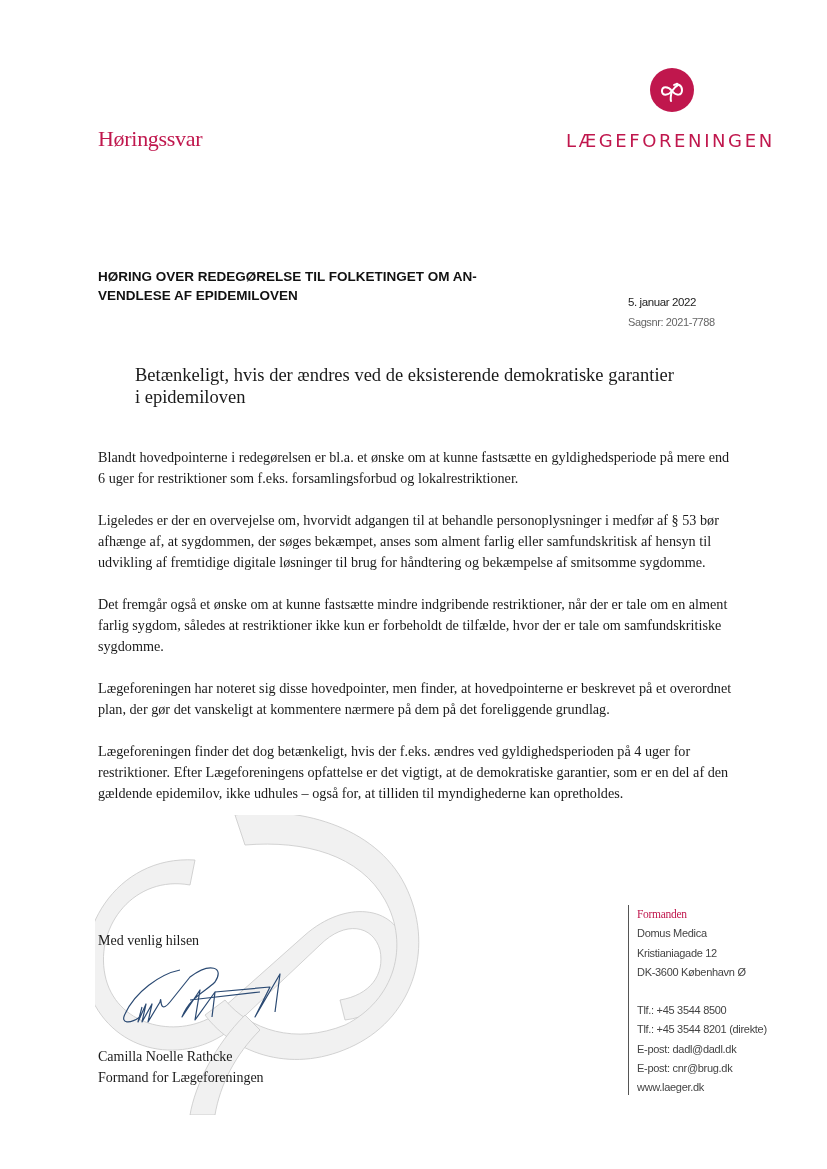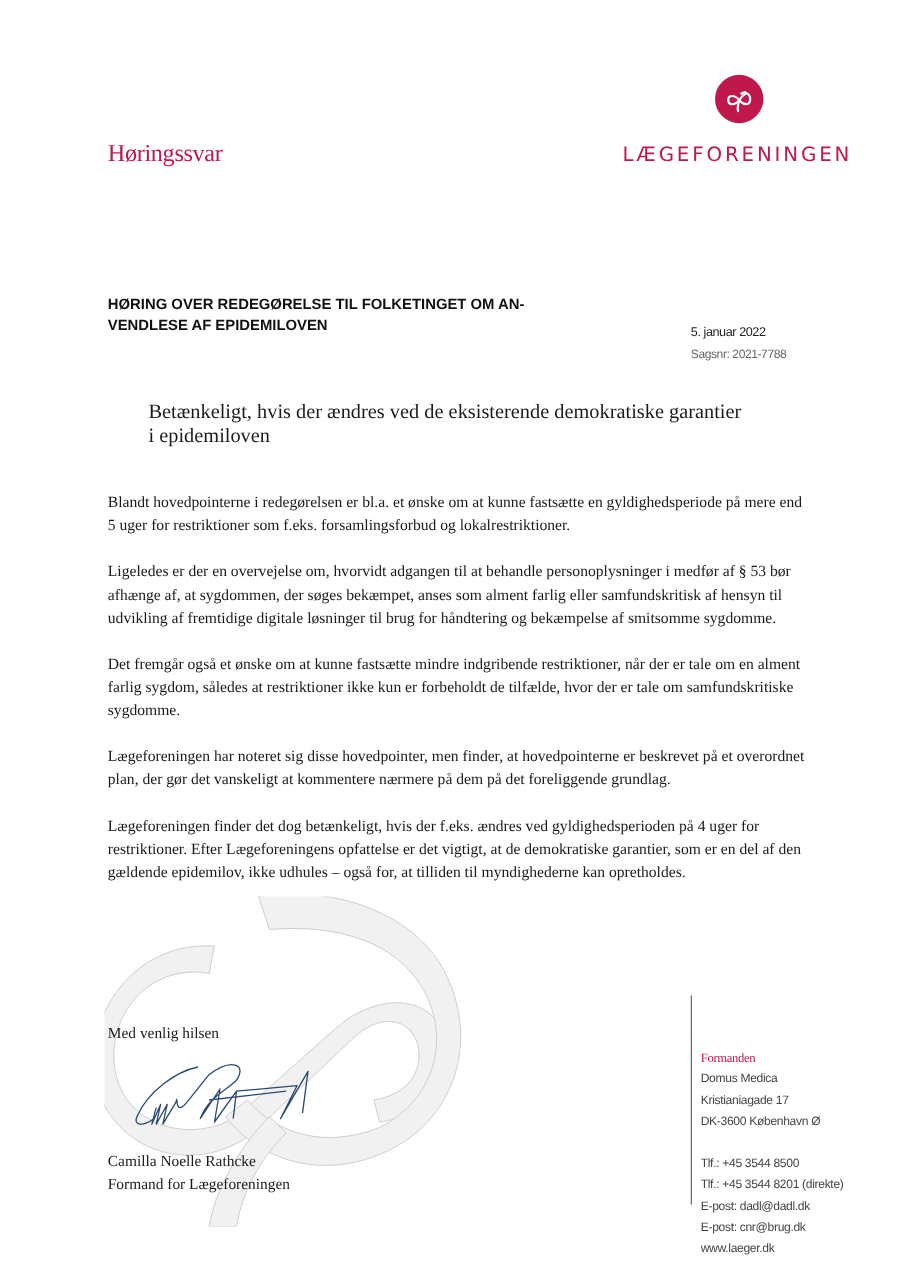--- a/index.html
+++ b/index.html
@@ -32,21 +32,21 @@
   .body-text p { margin: 0 0 21px 0; }
 
   .greeting { left: 98px; top: 933px; font-family: "Liberation Serif", serif; font-size: 14px; z-index: 1; }
   .signature { left: 120px; top: 962px; width: 180px; height: 70px; z-index: 1; }
   .signer-name { left: 98px; top: 1049px; font-family: "Liberation Serif", serif; font-size: 14px; z-index: 1; }
   .signer-title { left: 98px; top: 1070px; font-family: "Liberation Serif", serif; font-size: 14px; z-index: 1; }
 
   .contact { left: 628px; top: 905px; border-left: 1px solid #555; padding-left: 8px;
              font-family: "Liberation Sans", sans-serif; font-size: 11px; line-height: 19.3px;
              color: #444; letter-spacing: -0.3px; height: 190px; }
-  .contact .role { color: #c0174d; font-family: "Liberation Serif", serif; font-size: 11.5px; margin-top: 48px; }
+  .contact .role { color: #c0174d; font-family: "Liberation Serif", serif; font-size: 11.5px; }
   .contact .gap { height: 19px; }
 </style>
 </head>
 <body>
 
 <svg class="watermark" viewBox="0 0 360 300">
   <g fill="#f1f1f1" stroke="#c8c8c8" stroke-width="0.8">
     <path d="M95 70 C40 60 0 110 10 160 C20 210 80 225 120 200 L210 120 C250 85 300 90 310 130 C320 170 290 200 250 205 L245 185 C275 180 290 160 285 135 C278 110 250 105 225 130 L135 215 C90 250 20 240 -5 180 C-25 120 20 40 100 45 Z"></path>
     <path d="M140 0 C200 -10 280 10 310 70 C340 130 320 200 260 230 C200 260 140 240 110 200 L130 185 C155 215 200 230 250 210 C300 185 315 130 290 85 C265 40 210 25 150 30 Z"></path>
     <path d="M150 200 C120 230 100 270 95 300 L120 300 C125 270 140 240 165 215 Z"></path>
@@ -66,21 +66,21 @@
 <div class="abs logo-text">LÆGEFORENINGEN</div>
 <div class="abs doc-type">Høringssvar</div>
 
 <div class="abs subject">HØRING OVER REDEGØRELSE TIL FOLKETINGET OM AN-VENDLESE AF EPIDEMILOVEN</div>
 <div class="abs date">5. januar 2022</div>
 <div class="abs caseno">Sagsnr: 2021-7788</div>
 
 <div class="abs headline">Betænkeligt, hvis der ændres ved de eksisterende demokratiske garantier i epidemiloven</div>
 
 <div class="abs body-text">
-  <p>Blandt hovedpointerne i redegørelsen er bl.a. et ønske om at kunne fastsætte en gyldighedsperiode på mere end 5 uger for restriktioner som f.eks. forsamlingsforbud og lokalrestriktioner.</p>
+  <p>Blandt hovedpointerne i redegørelsen er bl.a. et ønske om at kunne fastsætte en gyldighedsperiode på mere end 6 uger for restriktioner som f.eks. forsamlingsforbud og lokalrestriktioner.</p>
   <p>Ligeledes er der en overvejelse om, hvorvidt adgangen til at behandle personoplysninger i medfør af § 53 bør afhænge af, at sygdommen, der søges bekæmpet, anses som alment farlig eller samfundskritisk af hensyn til udvikling af fremtidige digitale løsninger til brug for håndtering og bekæmpelse af smitsomme sygdomme.</p>
   <p>Det fremgår også et ønske om at kunne fastsætte mindre indgribende restriktioner, når der er tale om en alment farlig sygdom, således at restriktioner ikke kun er forbeholdt de tilfælde, hvor der er tale om samfundskritiske sygdomme.</p>
   <p>Lægeforeningen har noteret sig disse hovedpointer, men finder, at hovedpointerne er beskrevet på et overordnet plan, der gør det vanskeligt at kommentere nærmere på dem på det foreliggende grundlag.</p>
   <p>Lægeforeningen finder det dog betænkeligt, hvis der f.eks. ændres ved gyldighedsperioden på 4 uger for restriktioner. Efter Lægeforeningens opfattelse er det vigtigt, at de demokratiske garantier, som er en del af den gældende epidemilov, ikke udhules – også for, at tilliden til myndighederne kan opretholdes.</p>
 </div>
 
 <div class="abs greeting">Med venlig hilsen</div>
 <svg class="abs signature" viewBox="0 0 180 70">
   <g fill="none" stroke="#2b4a73" stroke-width="1.2" stroke-linejoin="round">
     <path d="M60 8 C40 12 15 30 5 52 C0 62 10 62 20 55"></path>
@@ -89,21 +89,21 @@
     <path d="M95 30 L150 25 L135 55 L160 12 L155 50"></path>
     <path d="M70 38 L140 30"></path>
   </g>
 </svg>
 <div class="abs signer-name">Camilla Noelle Rathcke</div>
 <div class="abs signer-title">Formand for Lægeforeningen</div>
 
 <div class="abs contact">
   <div class="role">Formanden</div>
   <div>Domus Medica</div>
-  <div>Kristianiagade 17</div>
+  <div>Kristianiagade 12</div>
   <div>DK-3600 København Ø</div>
   <div class="gap"></div>
   <div>Tlf.: +45 3544 8500</div>
   <div>Tlf.: +45 3544 8201 (direkte)</div>
   <div>E-post: dadl@dadl.dk</div>
   <div>E-post: cnr@brug.dk</div>
   <div>www.laeger.dk</div>
 </div>
 
 </body></html>

